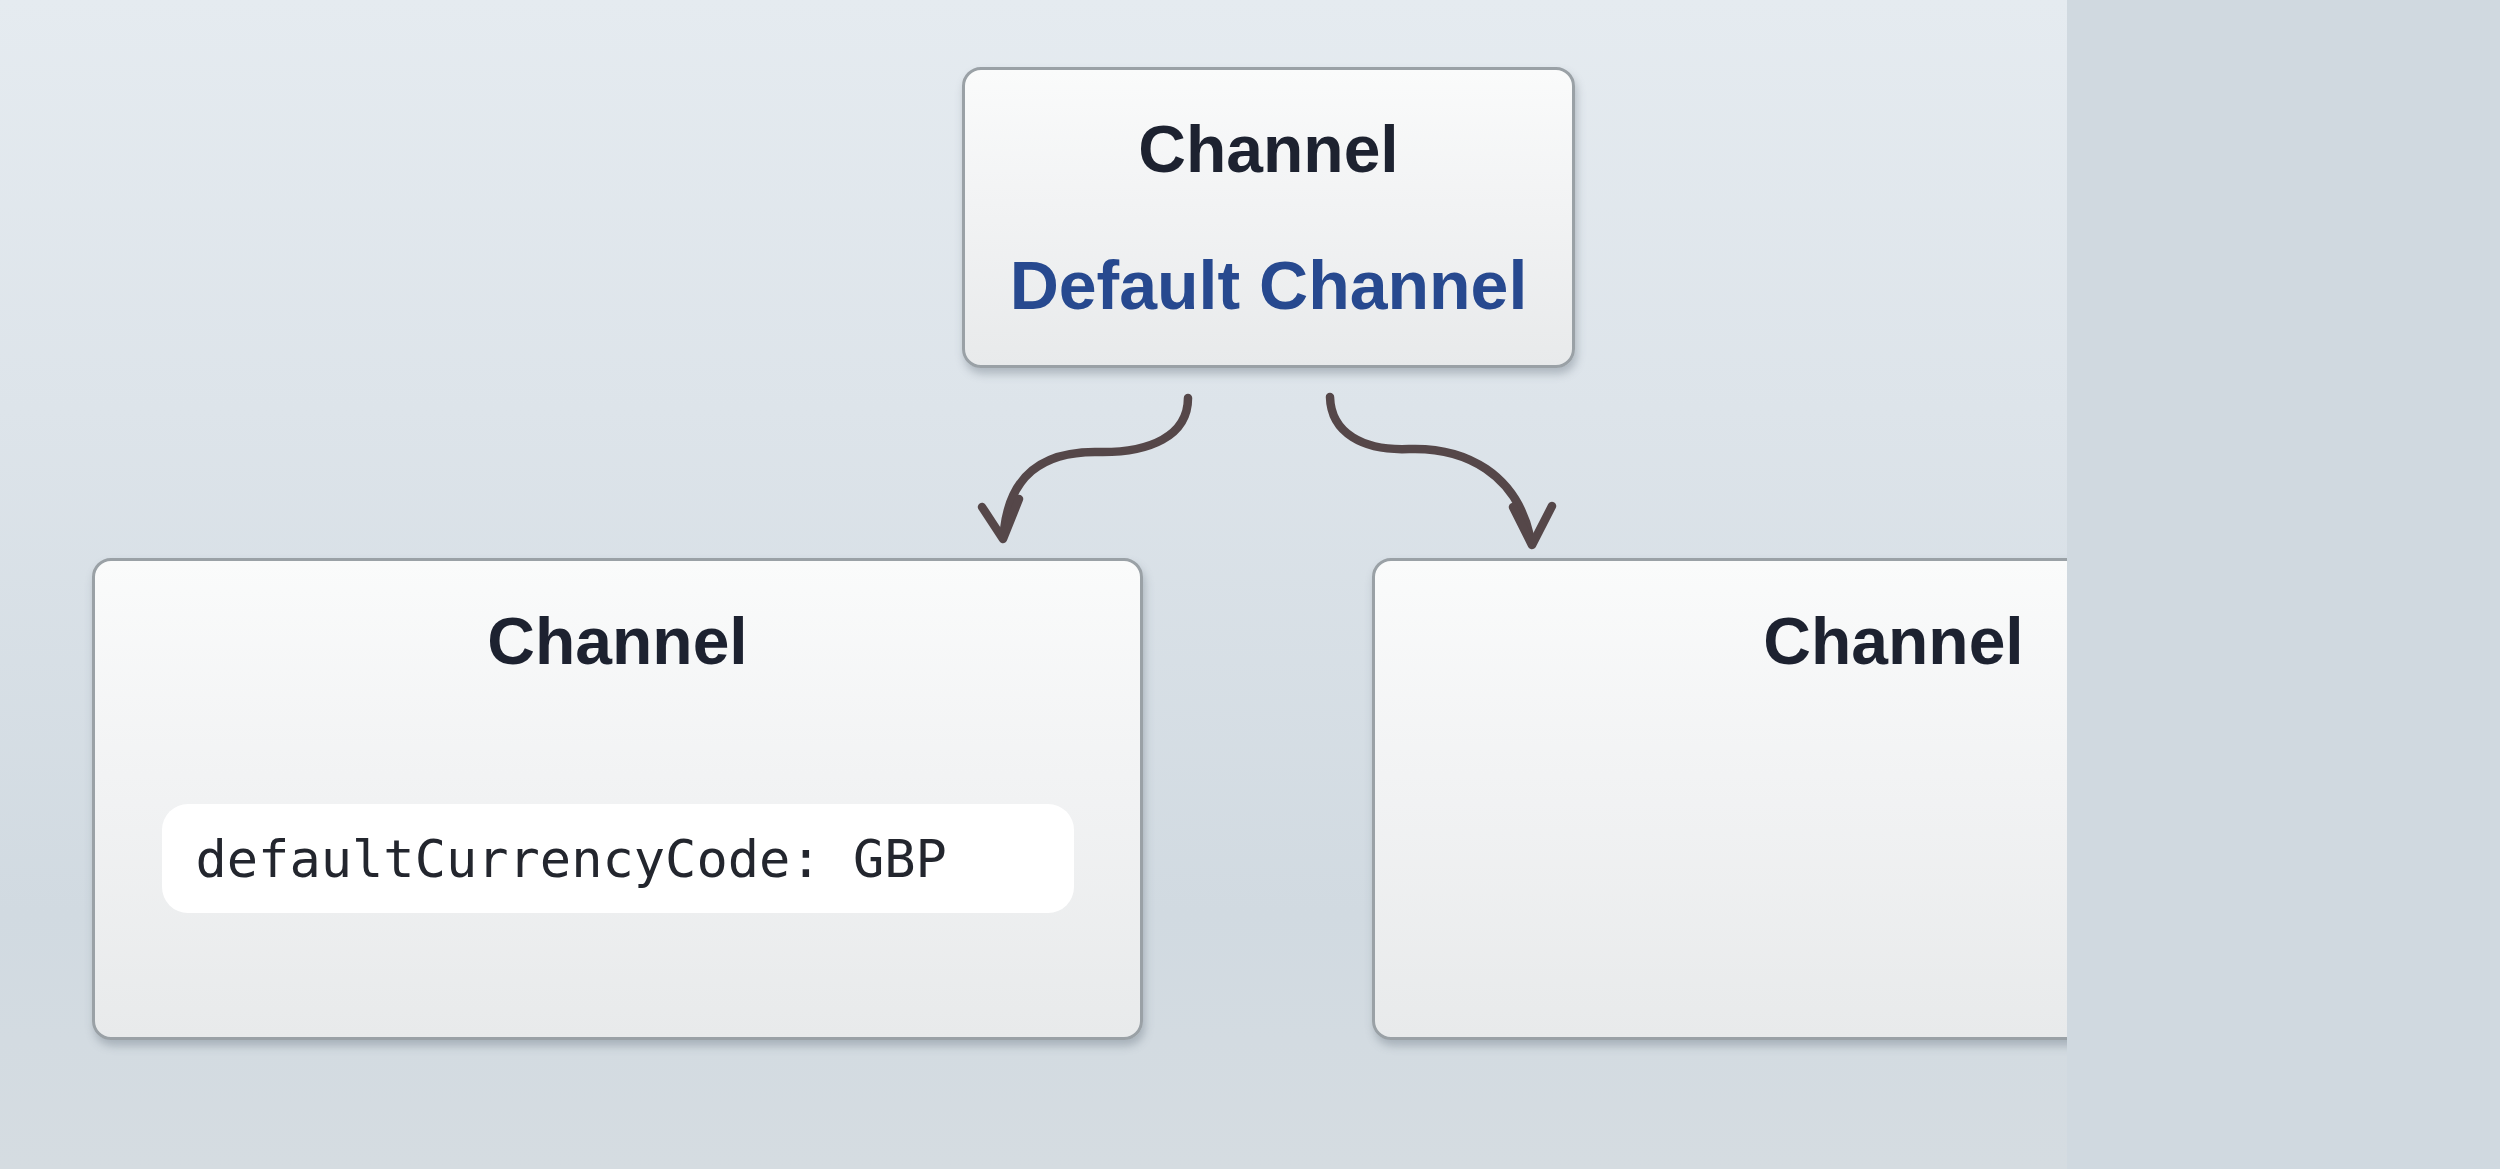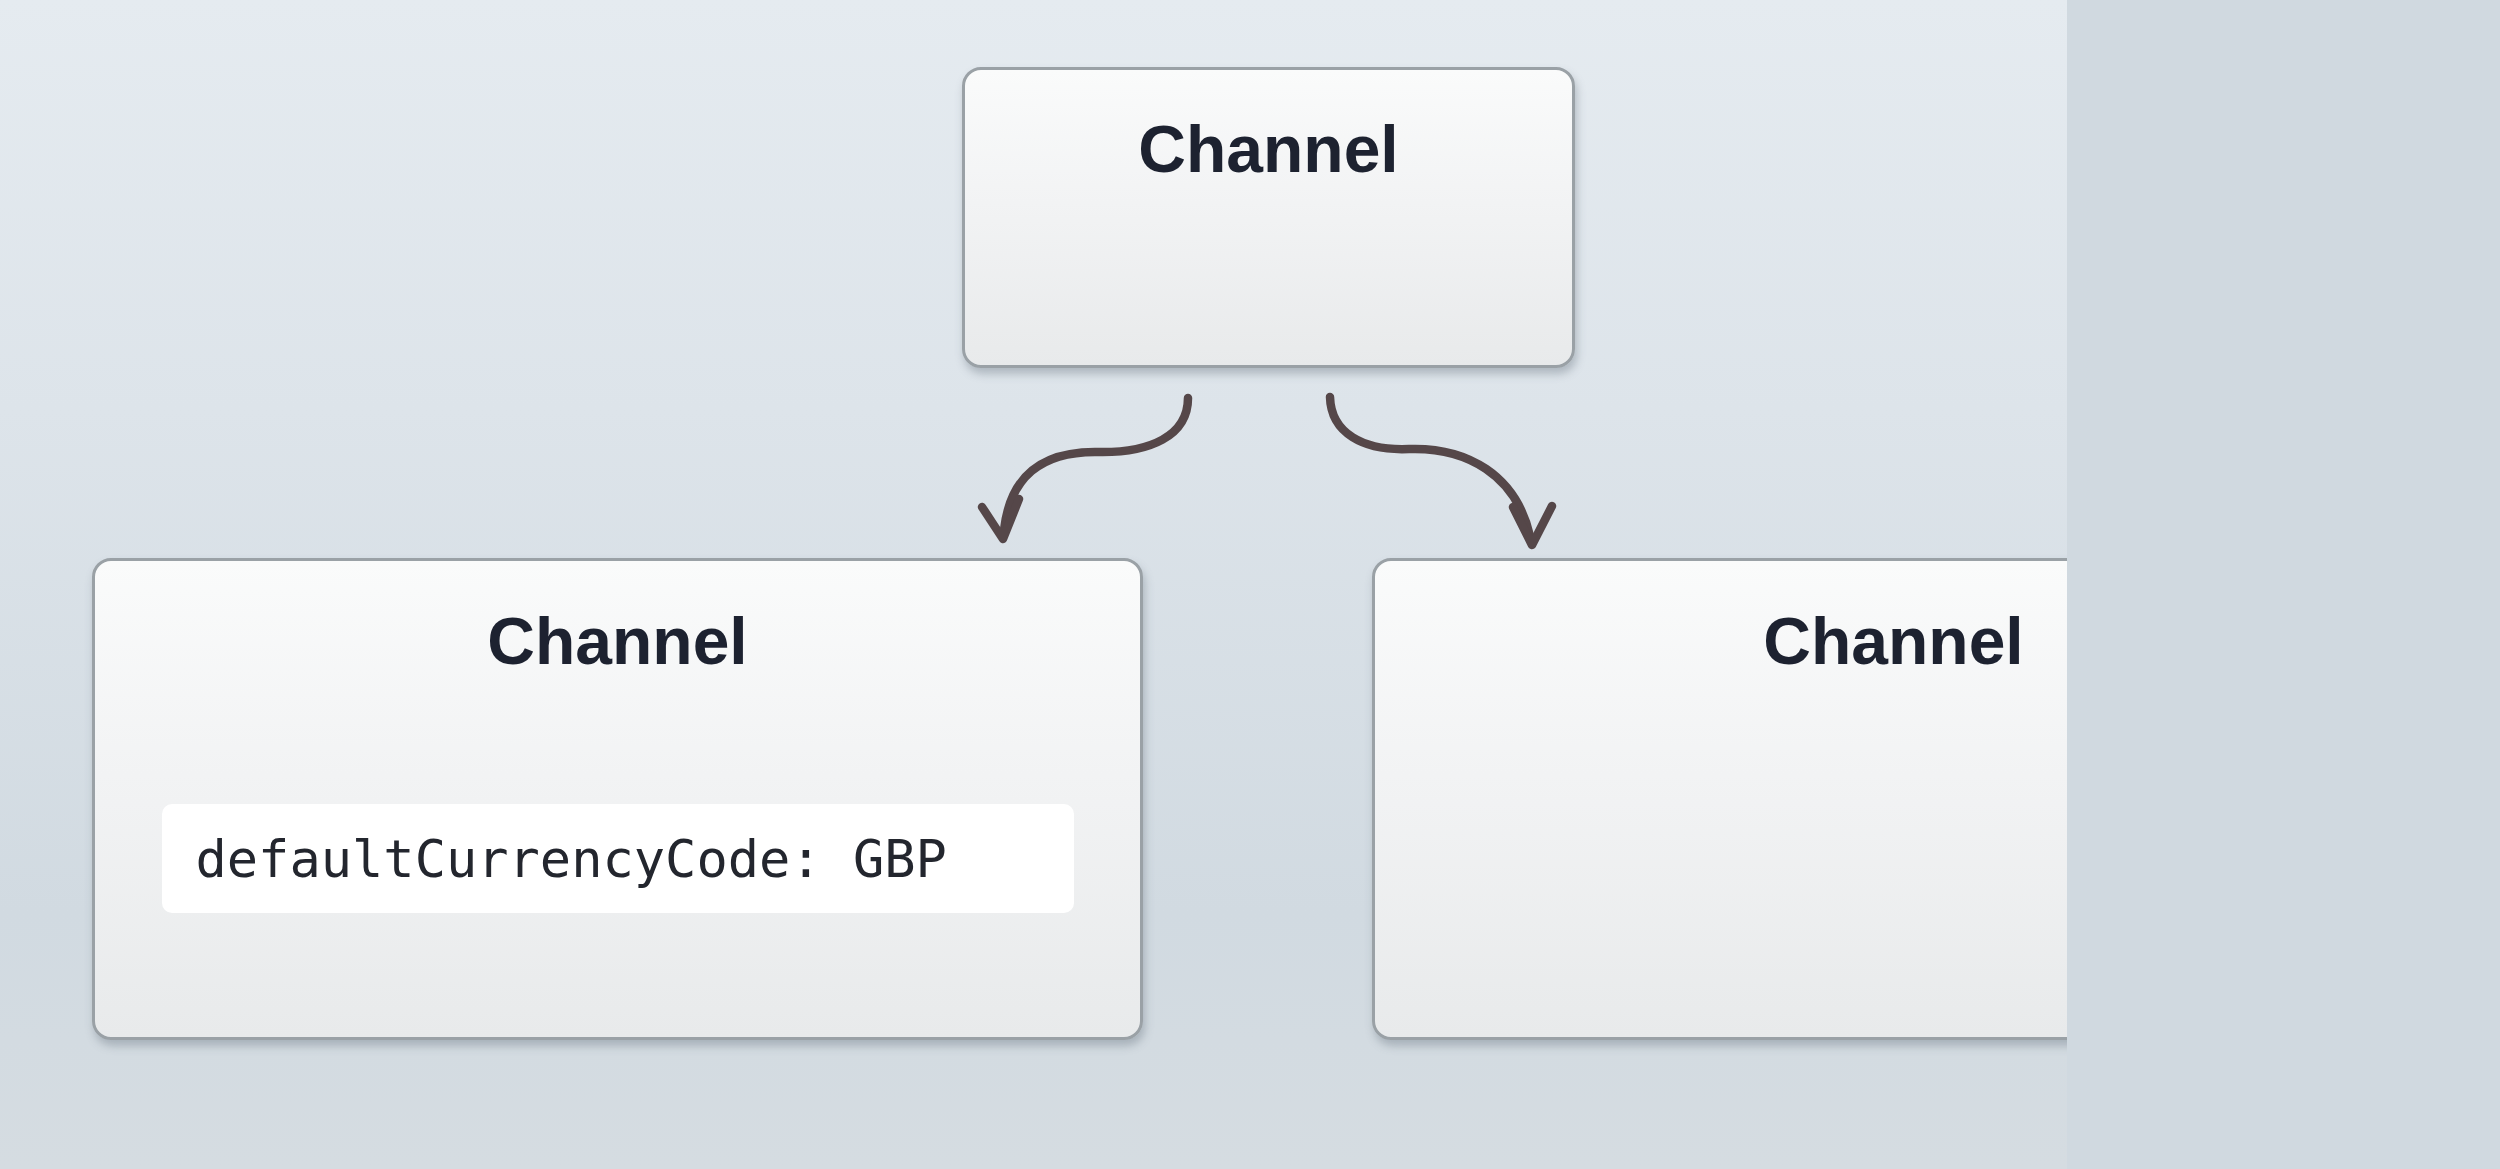--- a/index.html
+++ b/index.html
@@ -55,21 +55,21 @@
     line-height: 68px;
     font-weight: bold;
     color: #27498f;
     text-align: center;
   }
   .attr-pill {
     margin-top: 59px;
     width: 912px;
     height: 109px;
     background: #ffffff;
-    border-radius: 10px;
+    border-radius: 26px;
     display: flex;
     align-items: center;
     justify-content: flex-start;
     padding: 0 34px;
     box-sizing: border-box;
   }
   .attr-code {
     font-family: "DejaVu Sans Mono", "Liberation Mono", monospace;
     font-size: 52px;
     line-height: 52px;
@@ -85,20 +85,21 @@
     pointer-events: none;
   }
 </style>
 </head>
 <body>
 
 <div class="canvas">
 
   <div class="node node-root">
     <div class="node-type">Channel</div>
+    <div class="node-name">Default Channel</div>
   </div>
 
   <svg class="arrows-layer" viewBox="0 0 2500 1169" xmlns="http://www.w3.org/2000/svg">
     <g fill="none" stroke="#554749" stroke-width="8.5" stroke-linecap="round" stroke-linejoin="round">
       <path d="M 1188 398 C 1188 436, 1150 453, 1098 452 C 1040 451, 1010 478, 1004 530"></path>
       <path d="M 982 507 L 1003 539 L 1019 499"></path>
       <path d="M 1330 397 C 1331 433, 1363 451, 1409 449 C 1467 447, 1516 475, 1530 536"></path>
       <path d="M 1513 507 L 1532 545 L 1552 506"></path>
     </g>
   </svg>

